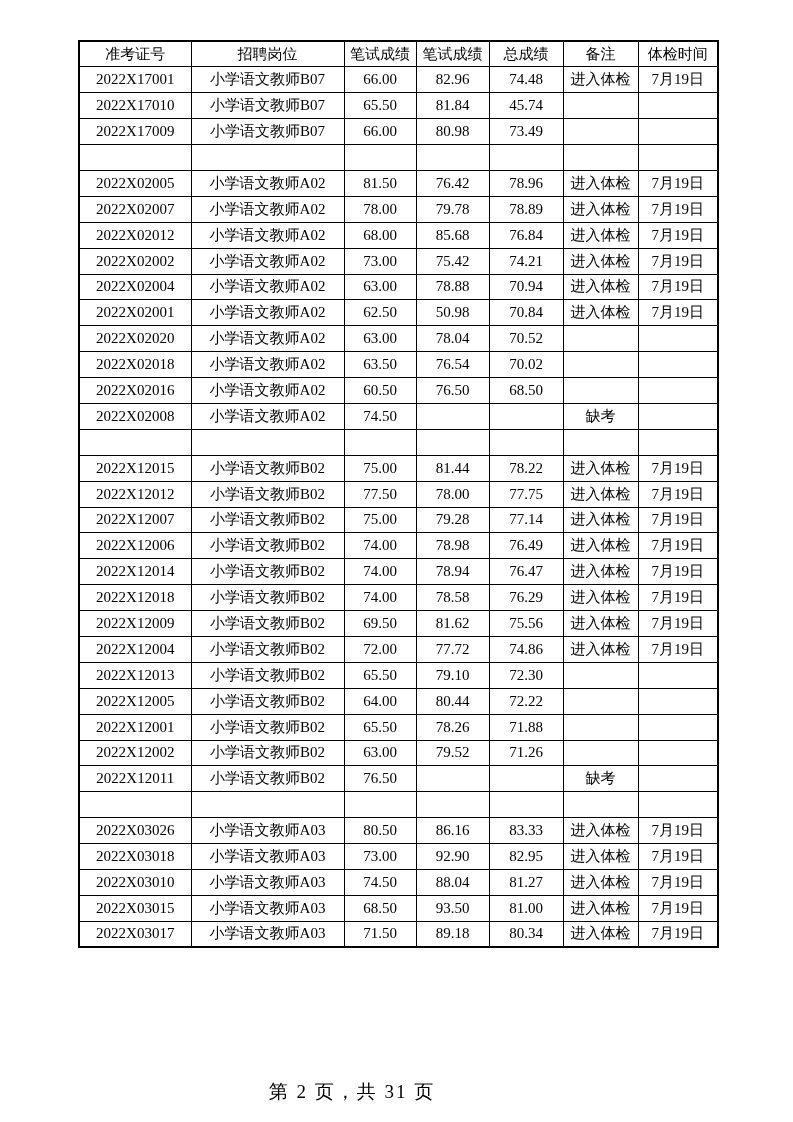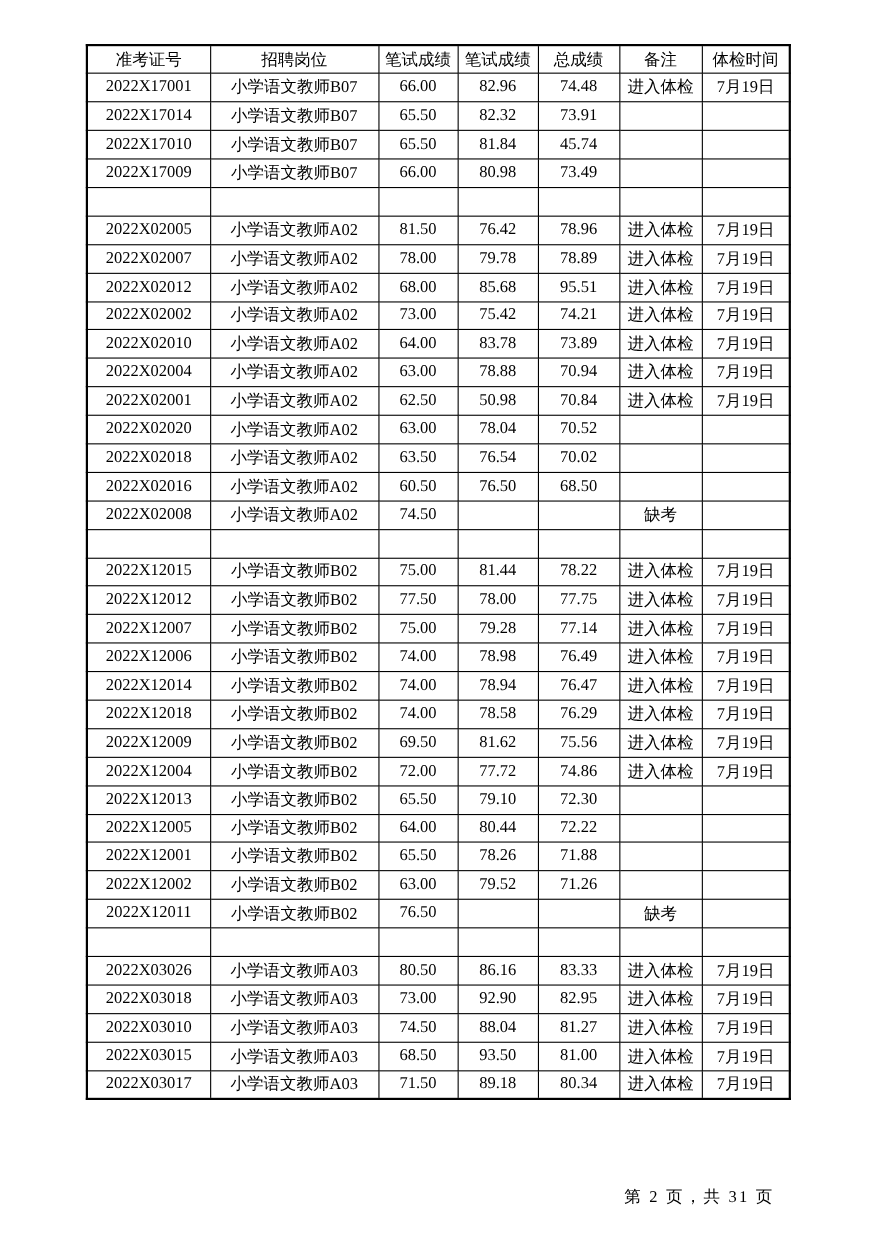--- a/index.html
+++ b/index.html
@@ -39,22 +39,22 @@
   .col-post  { width: 153px; }
   .col-writ  { width: 72px;  }
   .col-inter { width: 73px;  }
   .col-total { width: 74px;  }
   .col-note  { width: 75px;  }
   .col-time  { width: 80px;  }
   .page-footer {
     position: absolute;
     left: 0; top: 1079px;
     width: 704px;
-    text-align: right;
-    font-size: 15px;
+    text-align: center;
+    font-size: 19px;
     letter-spacing: 2px;
   }
 </style>
 </head>
 <body>
 
 <div class="page">
 
   <table class="score-table">
     <colgroup>
@@ -81,29 +81,20 @@
         <tr>
           <td>2022X17001</td>
           <td>小学语文教师B07</td>
           <td>66.00</td>
           <td>82.96</td>
           <td>74.48</td>
           <td>进入体检</td>
           <td>7月19日</td>
         </tr>
         <tr>
-          <td>2022X17014</td>
-          <td>小学语文教师B07</td>
-          <td>65.50</td>
-          <td>82.32</td>
-          <td>73.91</td>
-          <td></td>
-          <td></td>
-        </tr>
-        <tr>
           <td>2022X17010</td>
           <td>小学语文教师B07</td>
           <td>65.50</td>
           <td>81.84</td>
           <td>45.74</td>
           <td></td>
           <td></td>
         </tr>
         <tr>
           <td>2022X17009</td>
@@ -139,43 +130,34 @@
           <td>79.78</td>
           <td>78.89</td>
           <td>进入体检</td>
           <td>7月19日</td>
         </tr>
         <tr>
           <td>2022X02012</td>
           <td>小学语文教师A02</td>
           <td>68.00</td>
           <td>85.68</td>
-          <td>95.51</td>
+          <td>76.84</td>
           <td>进入体检</td>
           <td>7月19日</td>
         </tr>
         <tr>
           <td>2022X02002</td>
           <td>小学语文教师A02</td>
           <td>73.00</td>
           <td>75.42</td>
           <td>74.21</td>
           <td>进入体检</td>
           <td>7月19日</td>
         </tr>
         <tr>
-          <td>2022X02010</td>
-          <td>小学语文教师A02</td>
-          <td>64.00</td>
-          <td>83.78</td>
-          <td>73.89</td>
-          <td>进入体检</td>
-          <td>7月19日</td>
-        </tr>
-        <tr>
           <td>2022X02004</td>
           <td>小学语文教师A02</td>
           <td>63.00</td>
           <td>78.88</td>
           <td>70.94</td>
           <td>进入体检</td>
           <td>7月19日</td>
         </tr>
         <tr>
           <td>2022X02001</td>

